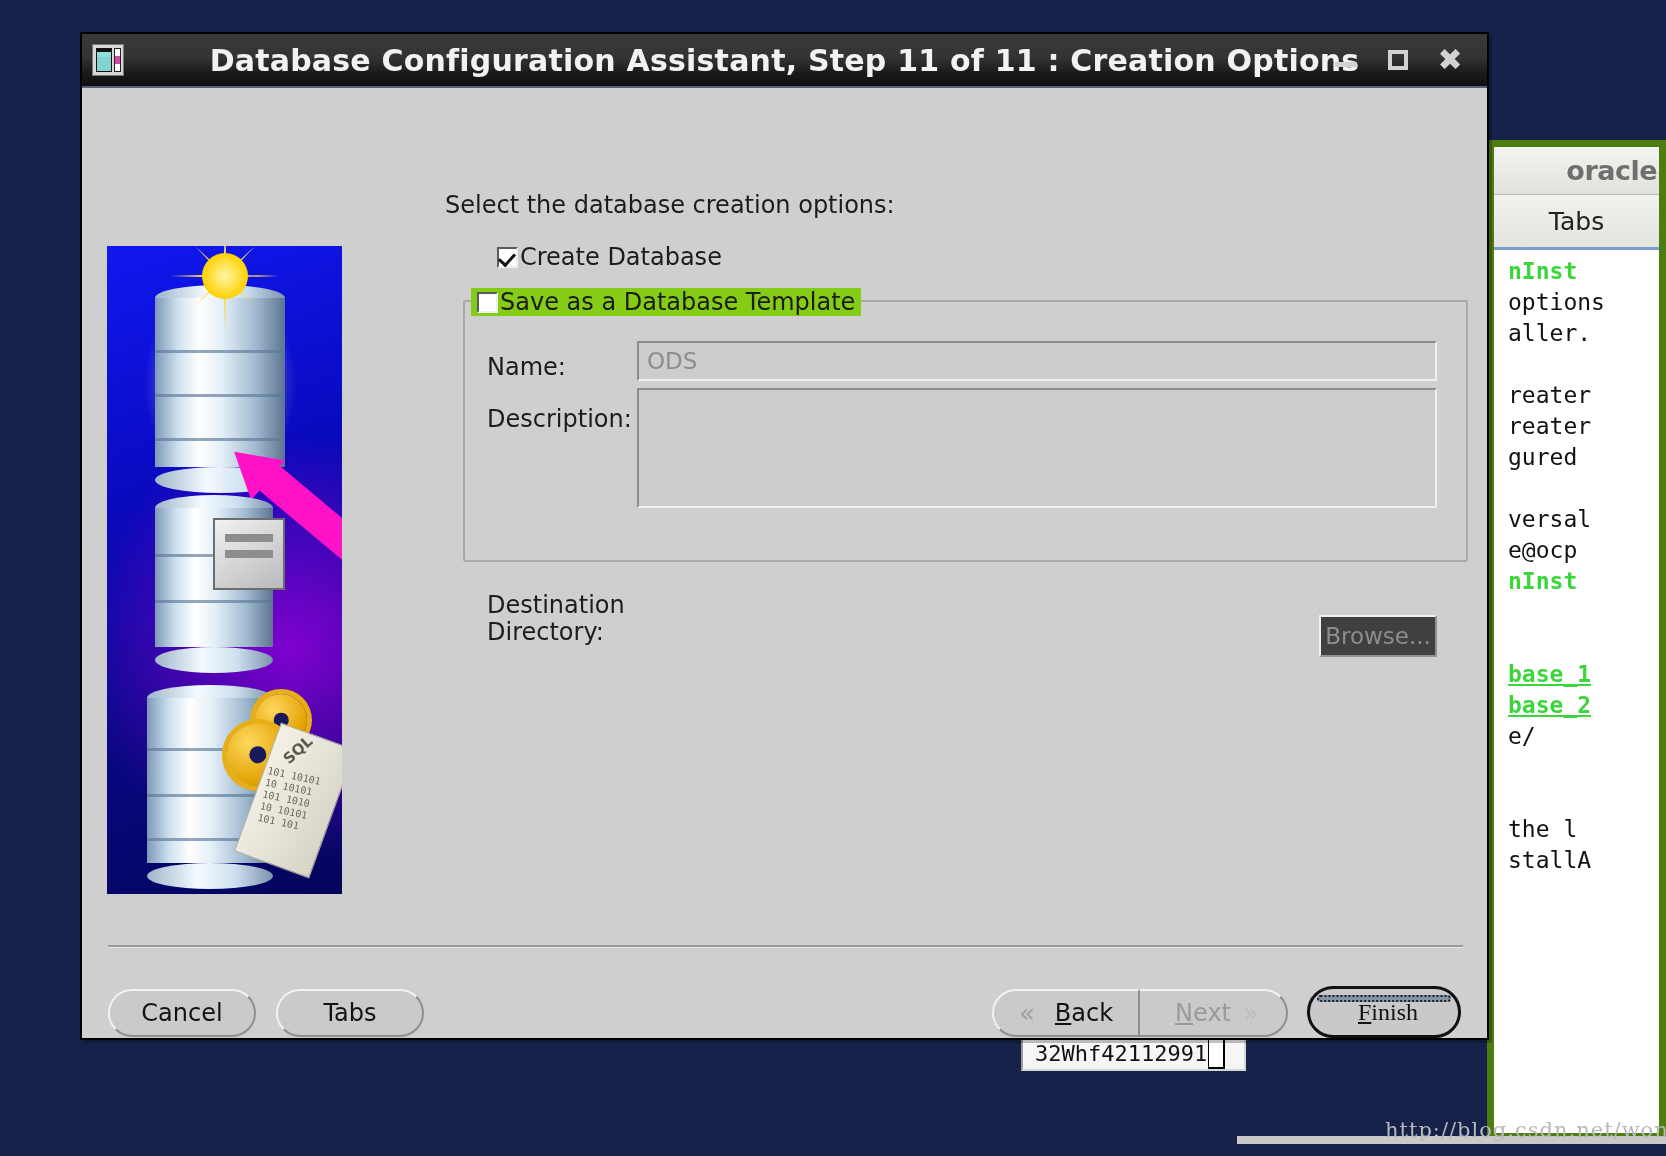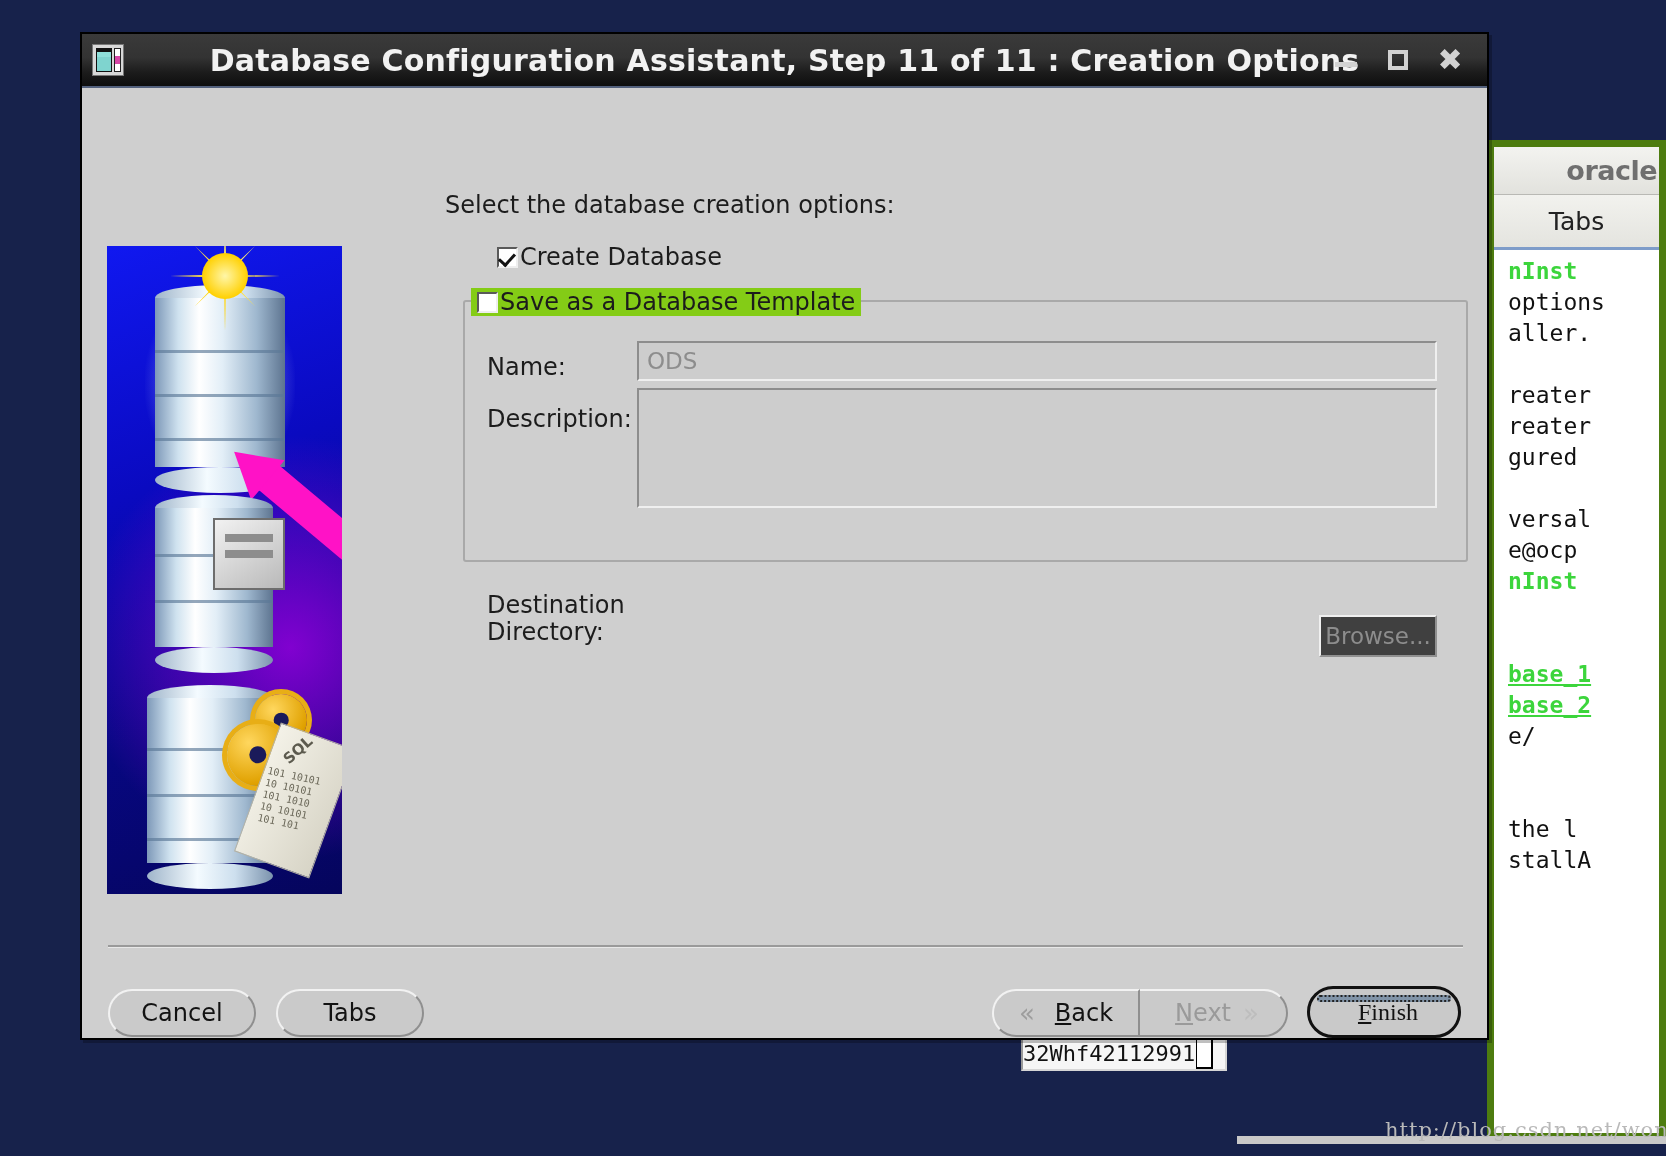--- a/index.html
+++ b/index.html
@@ -37,26 +37,26 @@
   #term-body{
     padding:6px 0 0 0; font-family:"DejaVu Sans Mono","Liberation Mono",monospace;
     font-size:23px; line-height:31px; color:#111; white-space:pre;
   }
   #term-body .g{color:#3cd53c;font-weight:bold;}
   #term-body .gu{color:#3cd53c;font-weight:bold;text-decoration:underline;}
   #term-body div{padding-left:14px;}
 
   
   #bottom-field{
-    position:absolute; left:1021px; top:1035px; width:206px; height:36px;
+    position:absolute; left:1021px; top:1035px; width:225px; height:36px;
     background:#f6f6f6; border:2px solid #9a9a9a;
     border-right-color:#d6d6d6;border-bottom-color:#d6d6d6;
     box-sizing:border-box; display:flex;align-items:center;
     font-family:"DejaVu Sans Mono","Liberation Mono",monospace;
-    font-size:22px;color:#111;padding-left:0;
+    font-size:22px;color:#111;padding-left:12px;
   }
   #bottom-field .caret{
     display:inline-block;width:2px;height:24px;background:#000;
     border:2px solid #000;border-left-width:1px;width:14px;height:28px;
     background:#fff;margin-left:1px;
   }
   #watermark{
     position:absolute;left:1385px;top:1118px;
     font-family:"DejaVu Serif","Liberation Serif",serif;
     font-size:21px;color:#b9b9b9;letter-spacing:1px;white-space:nowrap;

